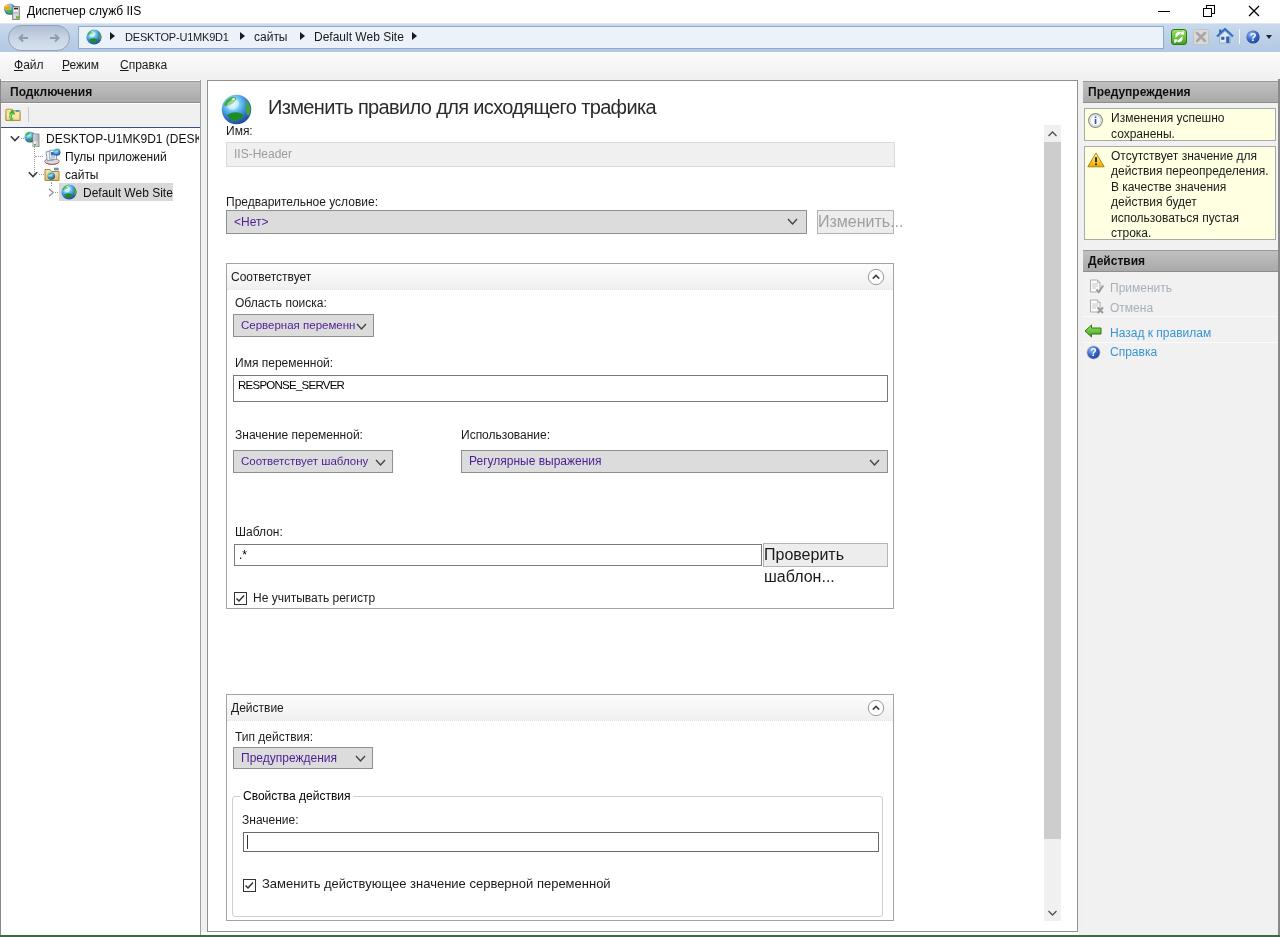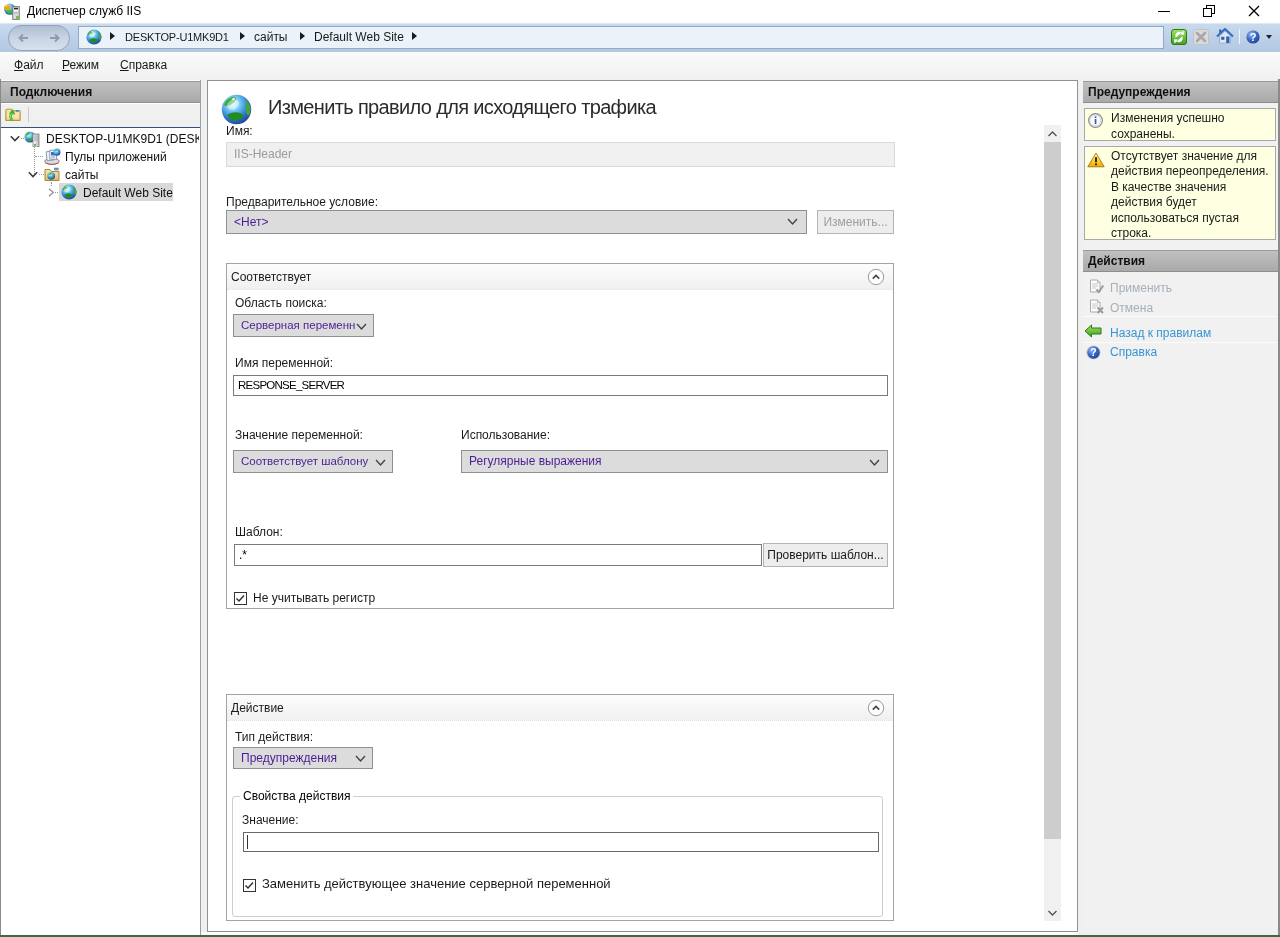--- a/index.html
+++ b/index.html
@@ -41,21 +41,21 @@
 #lefttoolbar { left:1px; top:104px; width:199px; height:24px; background:#f0f0f0; border-bottom:1px solid #365175; }
 .treetxt { position:absolute; font-size:12px; color:#0f0f0f; white-space:nowrap; }
 
 
 #centerpanel { left:207px; top:80px; width:871px; height:852px; background:#fff; border:1px solid #919191; overflow:hidden; }
 
 #bigtitle { left:60px; top:15px; font-size:20px; letter-spacing:-0.65px; color:#2b2b2b; white-space:nowrap; }
 .inp { position:absolute; background:#fff; border:1px solid #7a7a7a; }
 .combo { position:absolute; background:#dcdcdc; border:1px solid #8f8f8f; }
 .combo .ct { position:absolute; left:7px; top:0; height:21px; line-height:21px; font-size:12px; color:#4c1d95; white-space:nowrap; }
-.btn { position:absolute; background:#ededed; border:1px solid #b4b4b4; text-align:center; font-size:12px; color:#1a1a1a; }
+.btn { position:absolute; background:#ededed; border:1px solid #b4b4b4; font-size:16px; color:#1a1a1a; }
 .section { position:absolute; left:18px; width:668px; border:1px solid #a3a3a3; background:#fff; }
 .sechead { position:absolute; left:0; top:0; right:0; height:26px; background:linear-gradient(#fdfdfd,#f0f0f0); border-bottom:1px dotted #e0e0e0; }
 .sechead .st { position:absolute; left:4px; top:0; height:26px; line-height:26px; font-size:12px; color:#1a1a1a; }
 .secbtn { position:absolute; right:8px; top:4px; }
 .cbx { position:absolute; width:13px; height:13px; background:#fff; border:1.5px solid #333; }
 
 
 #sbar { left:1044px; top:125px; width:17px; height:796px; background:#f0f0f0; }
 
 
@@ -296,21 +296,21 @@
         </svg>
       </div>
     <div class="lbl" style="left:8px;top:32px;">Область поиска:</div>
     <div class="combo" style="left:6px;top:50px;width:141px;height:23px;">
       <div class="ct" style="font-size:11.5px;">Серверная переменн</div>
       <svg style="position:absolute;right:6px;top:8px;" width="11" height="8">
           <path d="M1 1 L5.5 6 L10 1" stroke="#444" stroke-width="1.4" fill="none"></path>
         </svg>
     </div>
     <div class="lbl" style="left:8px;top:92px;">Имя переменной:</div>
-    <div class="inp" style="left:6px;top:111px;width:655px;height:21px;">
+    <div class="inp" style="left:6px;top:111px;width:655px;height:27px;">
       <div style="position:absolute;left:4px;top:0;height:19px;line-height:19px;font-size:11.5px;letter-spacing:-0.75px;color:#000;">RESPONSE_SERVER</div>
     </div>
     <div class="lbl" style="left:8px;top:164px;">Значение переменной:</div>
     <div class="lbl" style="left:234px;top:164px;">Использование:</div>
     <div class="combo" style="left:6px;top:186px;width:160px;height:23px;">
       <div class="ct" style="font-size:11.5px;text-align:right;">Соответствует шаблону</div>
       <svg style="position:absolute;right:6px;top:8px;" width="11" height="8">
           <path d="M1 1 L5.5 6 L10 1" stroke="#444" stroke-width="1.4" fill="none"></path>
         </svg>
     </div>

